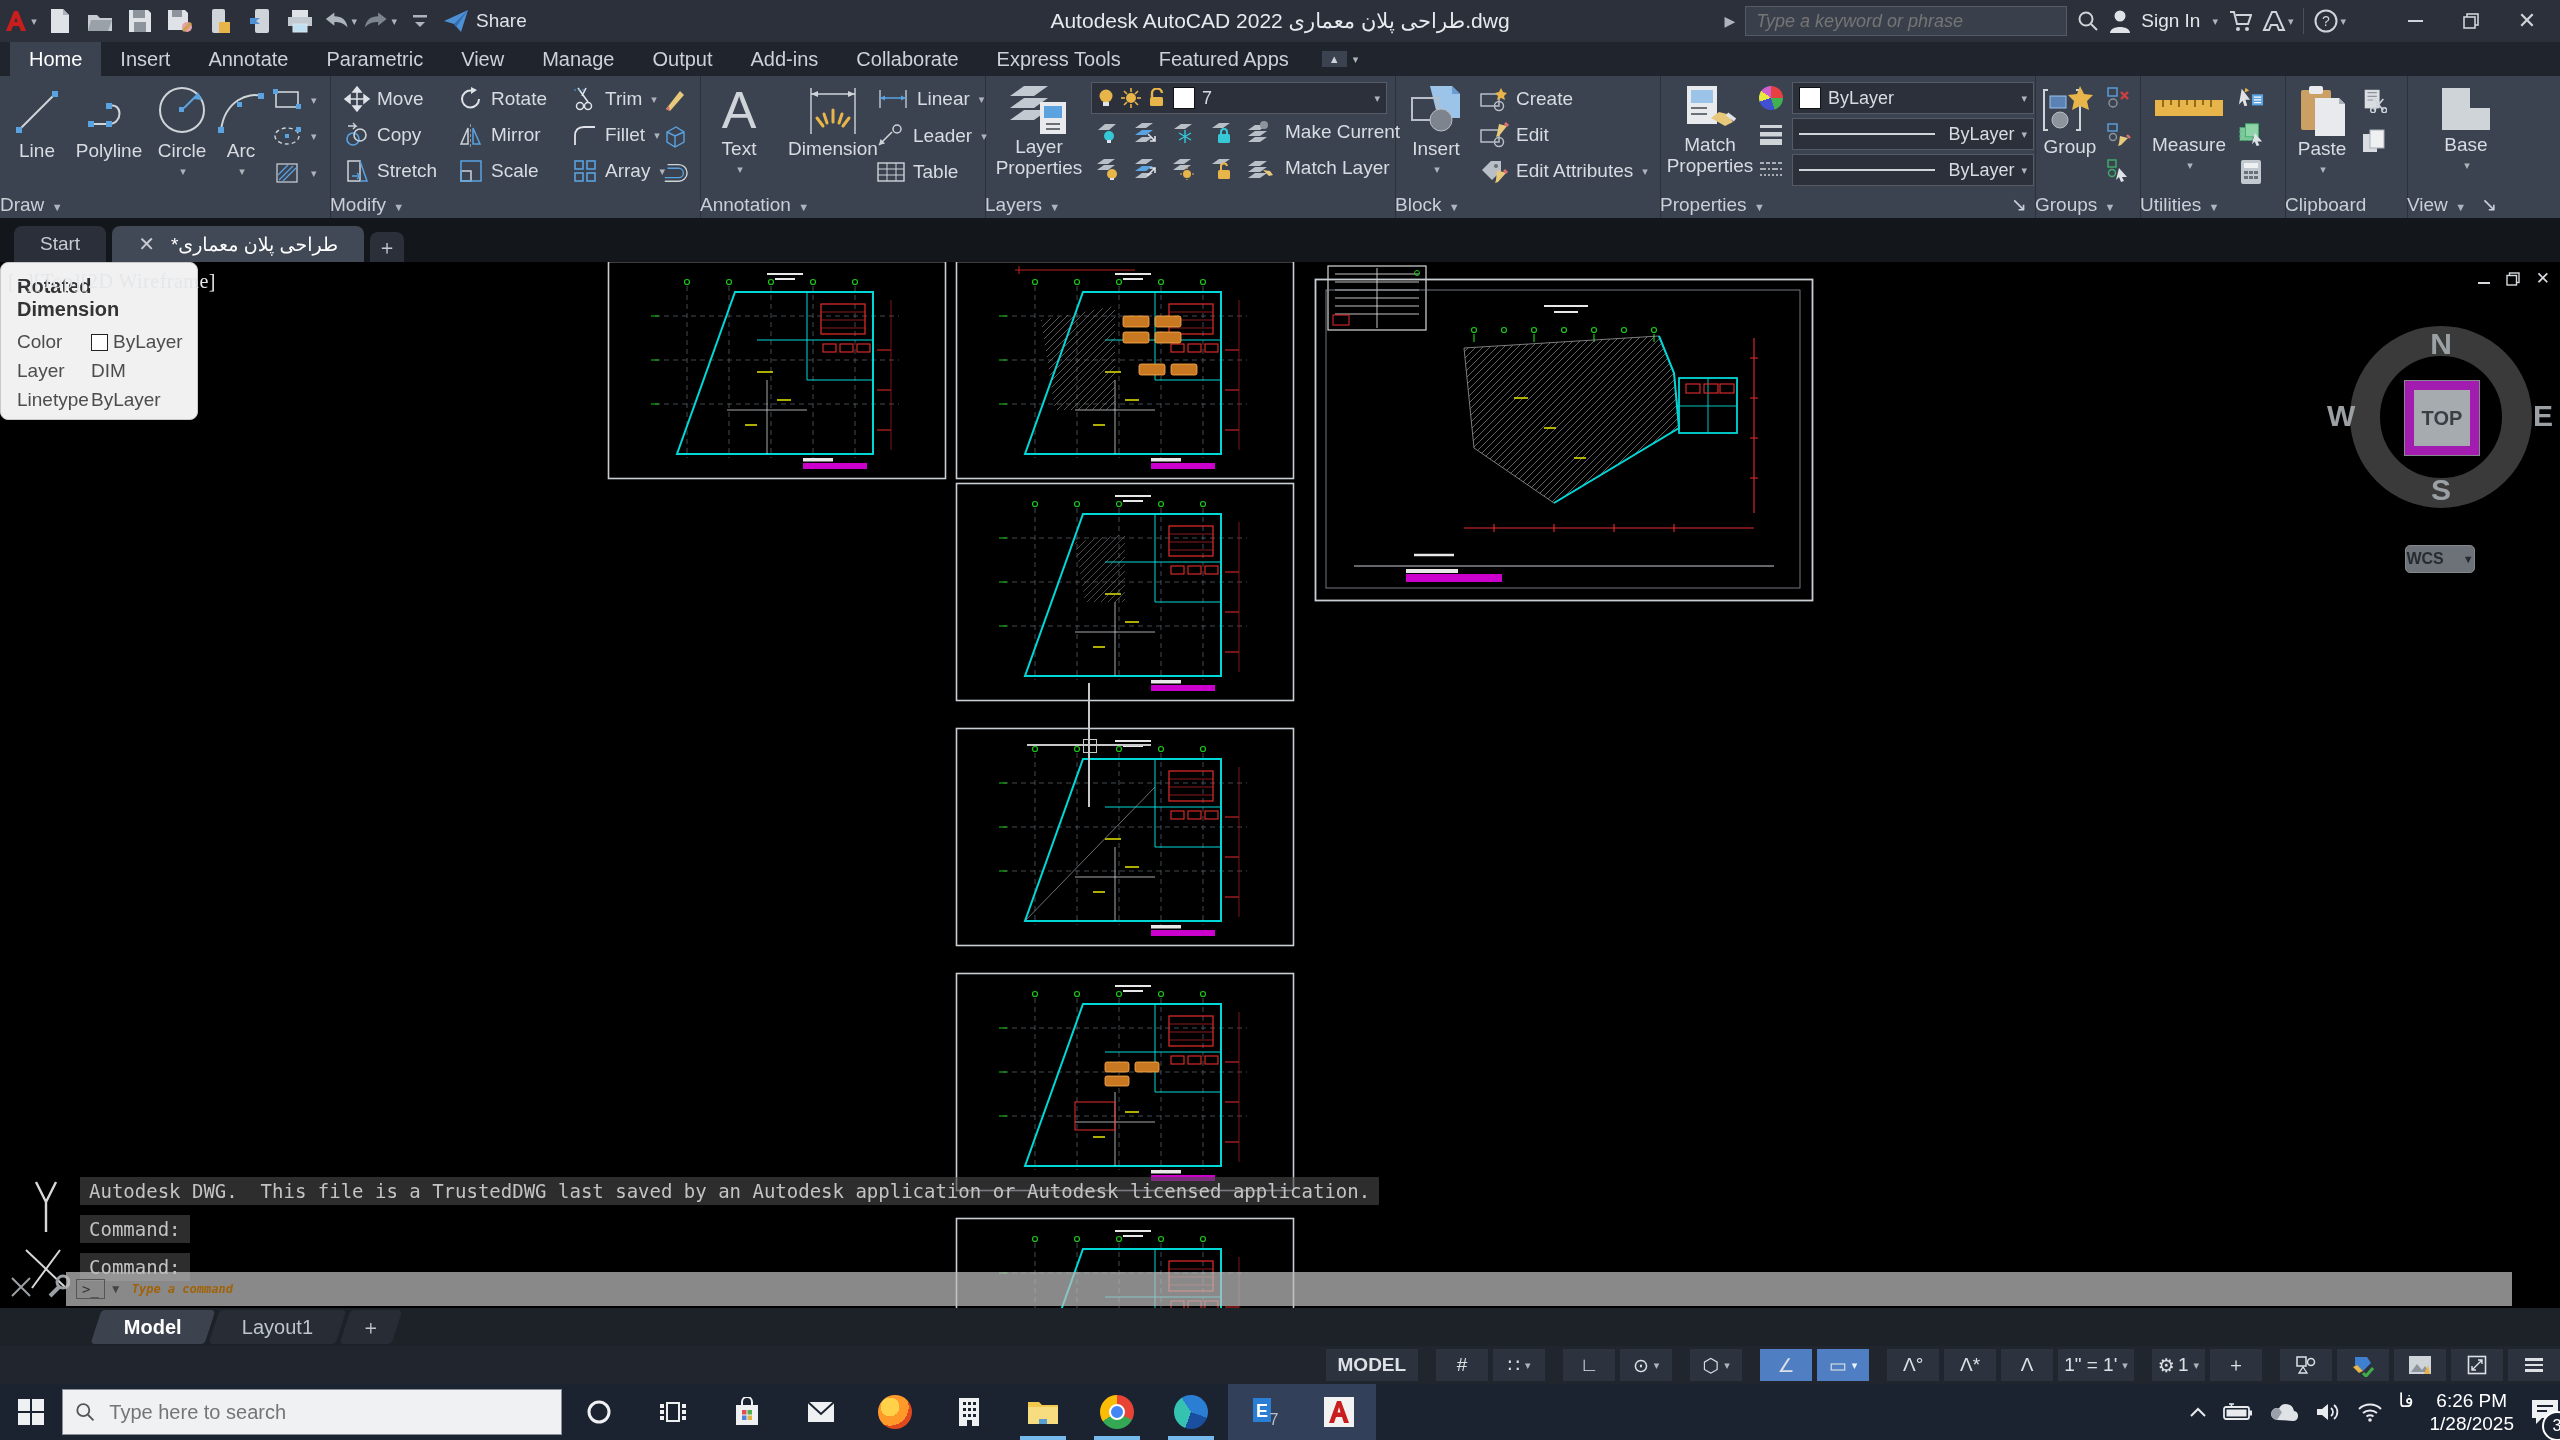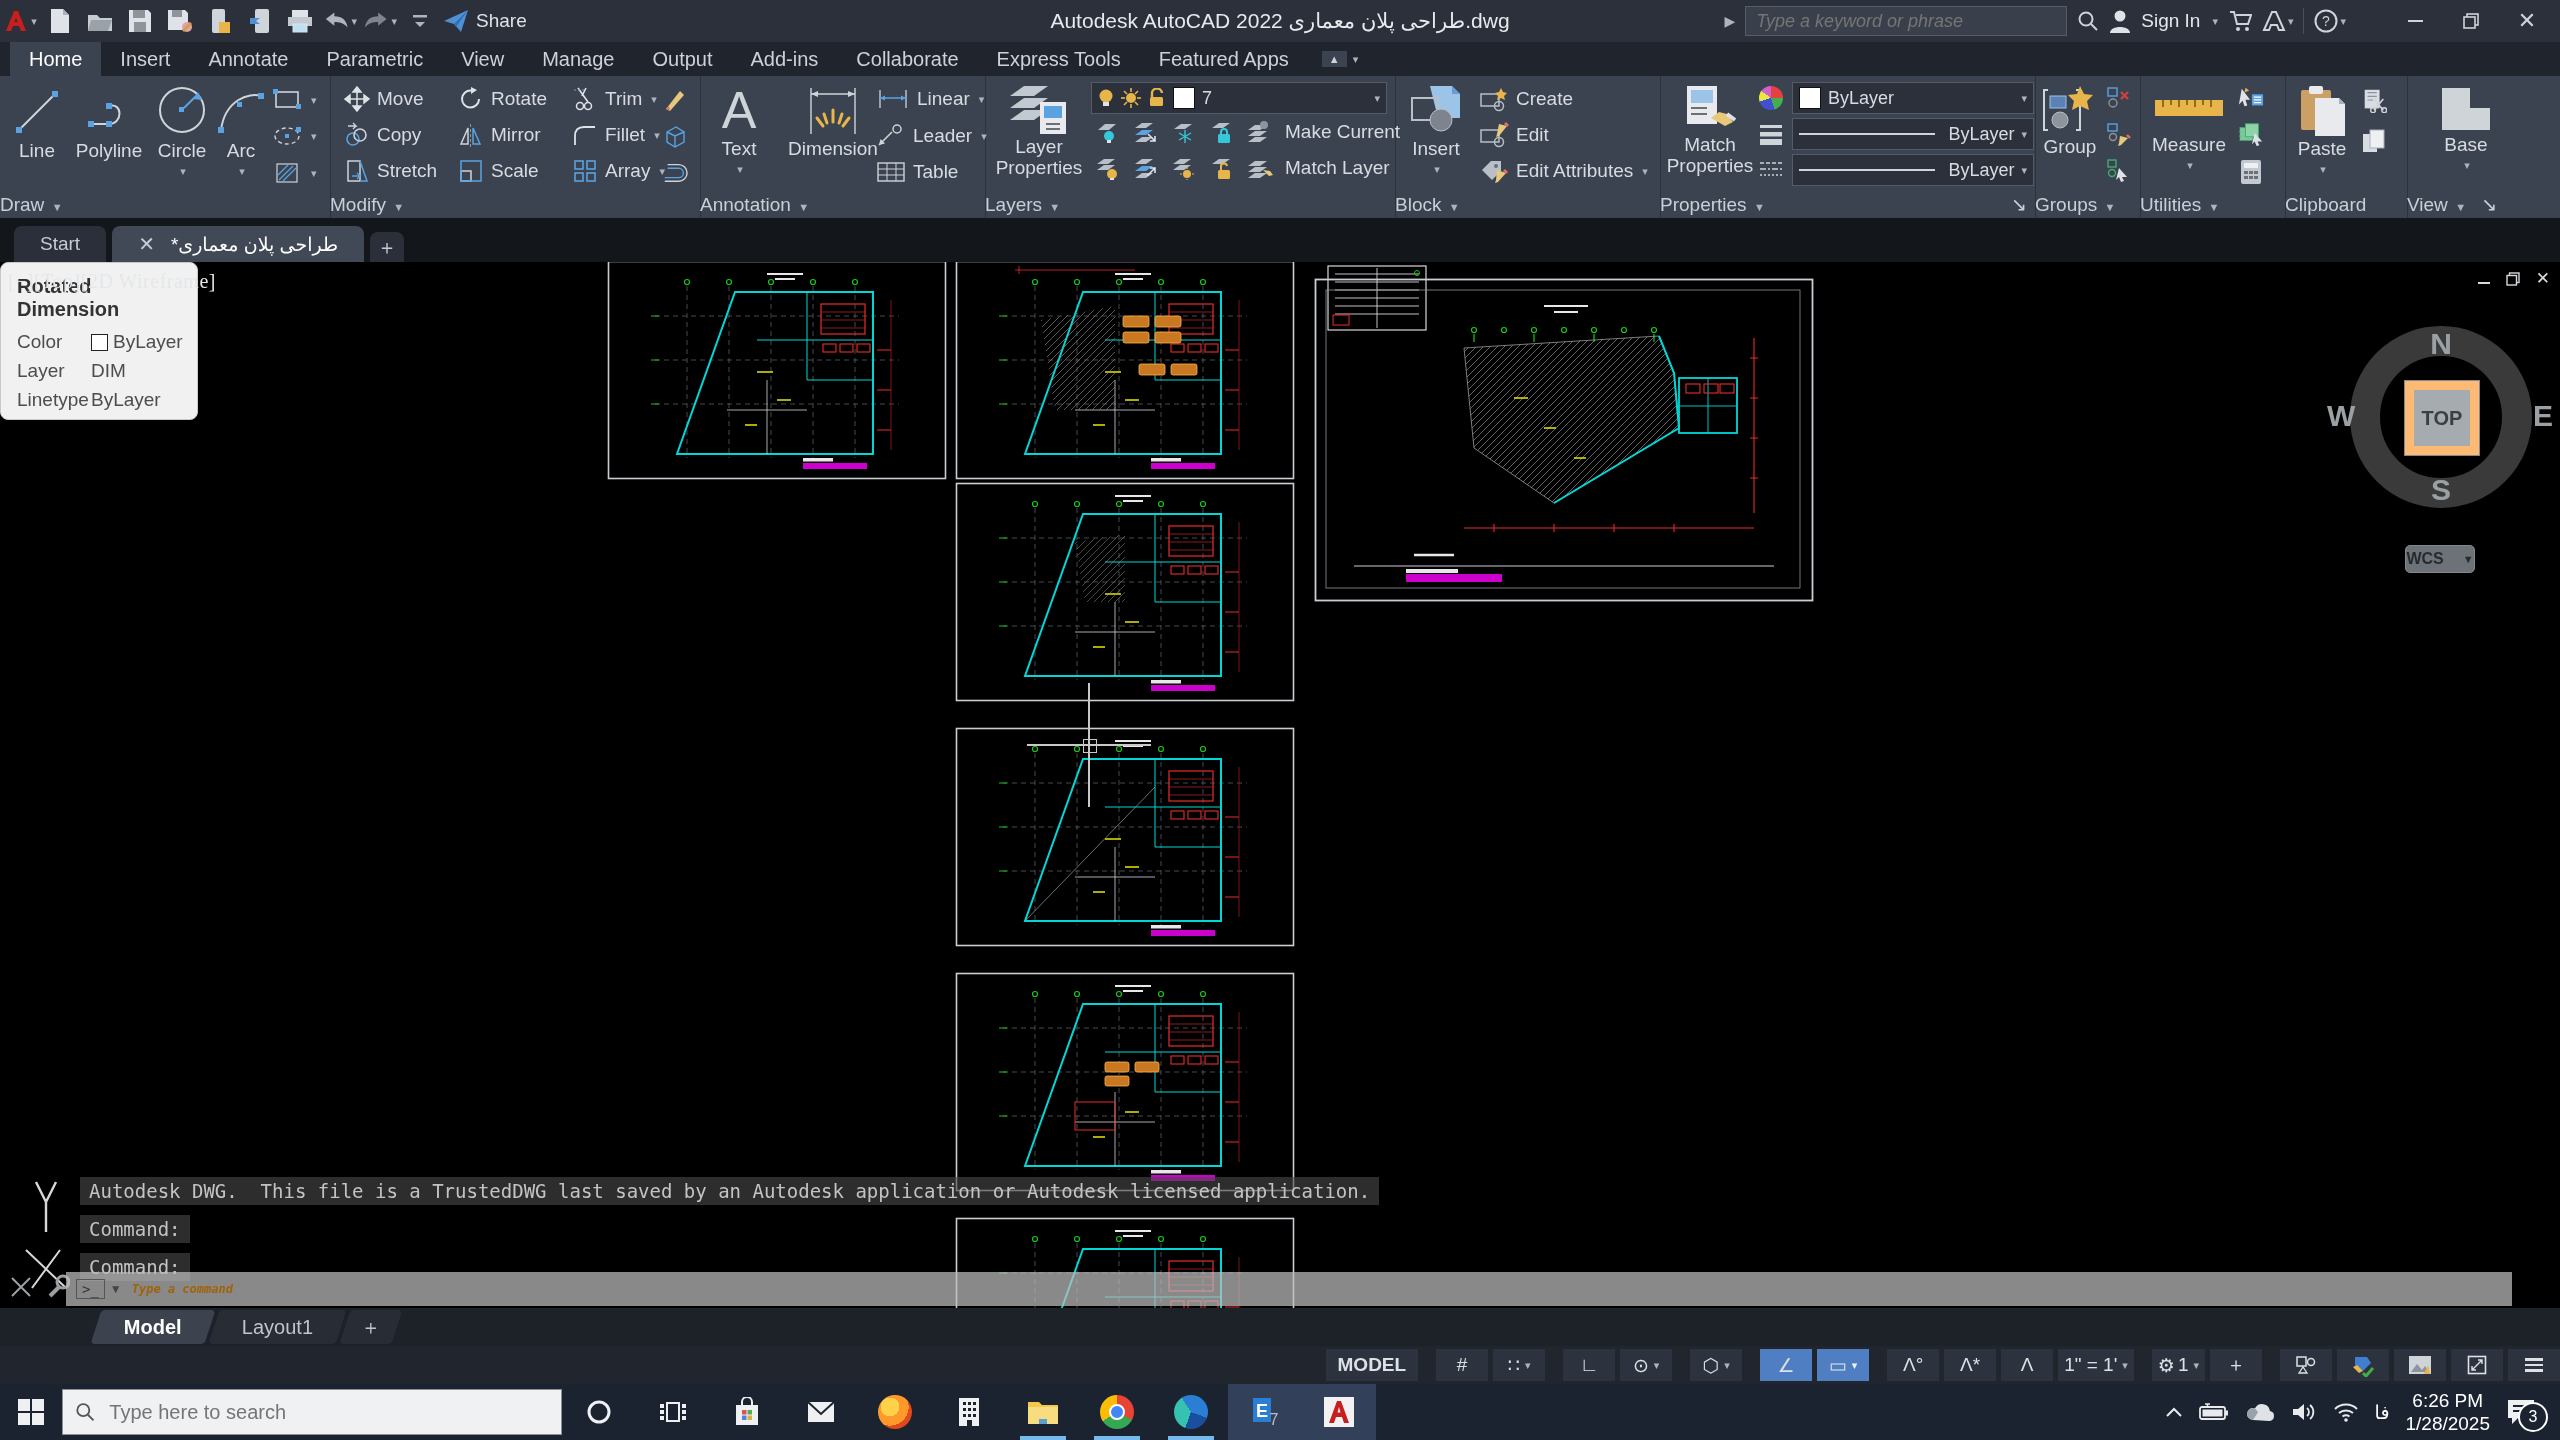--- a/index.html
+++ b/index.html
@@ -64,21 +64,21 @@
   .sbtn{height:32px;min-width:40px;background:#2d333e;display:flex;align-items:center;justify-content:center;color:#dde1e6;font-size:19px;gap:3px;padding:0 6px;}
   .sbtn.blue{background:#4f7fc2;}
   .sgap{width:8px;}
   
   #taskbar{left:0;top:1384px;width:2560px;height:56px;background:#1b2230;display:flex;align-items:center;}
   #tb-searchbox{width:500px;height:46px;background:#f0f1f2;border:1px solid #8a8f96;display:flex;align-items:center;gap:12px;padding:0 12px;box-sizing:border-box;}
   #tb-searchbox input{border:none;background:transparent;outline:none;font-size:20px;color:#555;width:100%;font-family:"Liberation Sans",sans-serif;}
   .tkico{width:74px;height:56px;display:flex;align-items:center;justify-content:center;position:relative;}
   .tkico.run::after{content:"";position:absolute;left:14px;right:14px;bottom:0;height:4px;background:#76b9ed;}
   .tkico.actv{background:#33405a;}
-  .tray{display:flex;align-items:center;gap:16px;margin-left:auto;padding-right:24px;}
+  .tray{display:flex;gap:16px;margin-left:auto;padding-right:0;}
   .trayico{color:#e8eaee;display:flex;align-items:center;justify-content:center;}
   #clock{color:#fff;font-size:19px;text-align:center;line-height:23px;}
   #notif{position:relative;}
   #notif .badge{position:absolute;right:-12px;bottom:-6px;width:26px;height:26px;border-radius:50%;background:#1b2230;border:2px solid #fff;color:#fff;font-size:16px;display:flex;align-items:center;justify-content:center;}
 </style>
 </head>
 <body>
 
 <div id="root">
 
@@ -961,21 +961,21 @@
           <rect x="3.5" y="1" width="9.5" height="9.5" fill="none" stroke="#d6dade" stroke-width="1.4"></rect>
           <rect x="1" y="3.5" width="9.5" height="9.5" fill="#000" stroke="#d6dade" stroke-width="1.4"></rect>
         </svg>
       <span class="vpwin">✕</span>
     </div>
 
     <div class="ab" style="left:2349px;top:63px;width:184px;height:184px">
       <svg width="184" height="184" viewBox="0 0 184 184">
         <circle cx="92" cy="92" r="76" fill="none" stroke="#3a3a3a" stroke-width="30"></circle>
       </svg>
-      <div class="ab" style="left:55px;top:55px;width:74px;height:74px;background:#fdba74;border:1px solid #85898e;display:flex;align-items:center;justify-content:center">
+      <div class="ab" style="left:55px;top:55px;width:74px;height:74px;background:#a21caf;border:1px solid #85898e;display:flex;align-items:center;justify-content:center">
         <div style="width:56px;height:56px;background:#a6abb0;display:flex;align-items:center;justify-content:center;font-weight:bold;font-size:20px;color:#3a3e45">TOP</div>
       </div>
       <div class="ab" style="left:0;right:0;top:2px;text-align:center;color:#9aa0a4;font-weight:bold;font-size:30px">N</div>
       <div class="ab" style="left:0;right:0;bottom:2px;text-align:center;color:#9aa0a4;font-weight:bold;font-size:30px">S</div>
       <div class="ab" style="left:-22px;top:74px;color:#9aa0a4;font-weight:bold;font-size:30px">W</div>
       <div class="ab" style="right:-20px;top:74px;color:#9aa0a4;font-weight:bold;font-size:30px">E</div>
     </div>
     <div class="ab f" style="left:2405px;top:283px;width:68px;height:26px;background:#80868e;border:1px solid #9aa0a6;border-radius:5px;justify-content:center;gap:19px;opacity:.85">
       <span style="color:#2e333a;font-weight:bold;font-size:16px">WCS</span>
       <span style="color:#2e333a;font-size:11px">▼</span>

